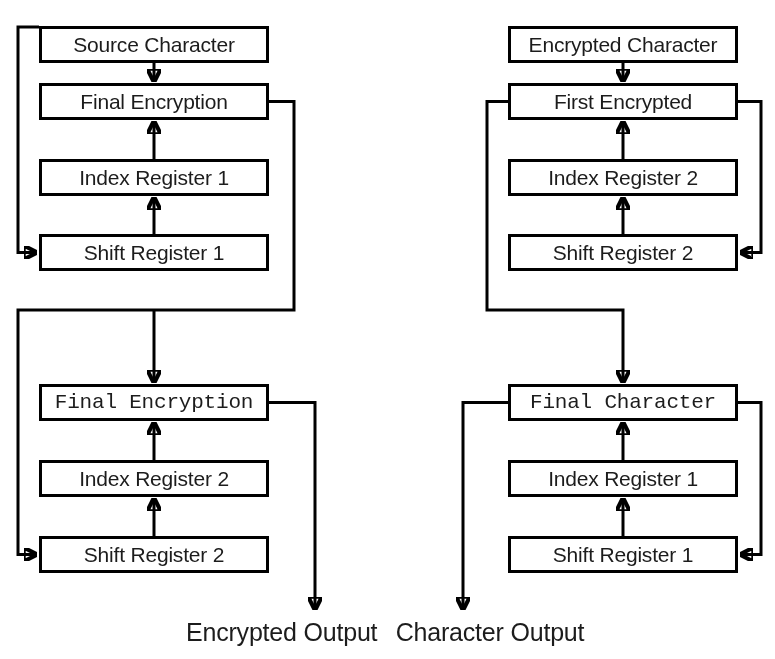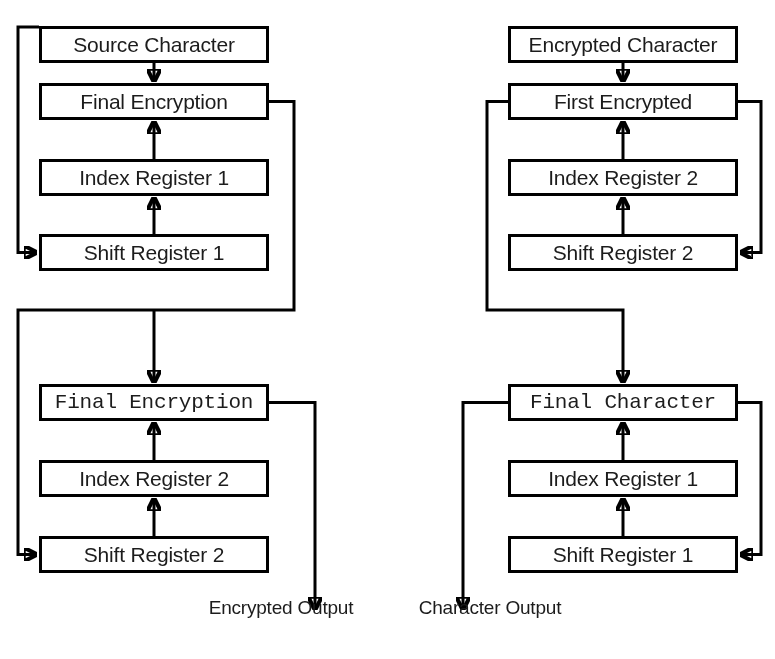--- a/index.html
+++ b/index.html
@@ -46,24 +46,24 @@
   .col-right { left: 508px; width: 230px; text-align: right; }
   .r1 { top: 14px; margin-top: 12px; }
   .r2 { top: 83px; }
   .r3 { top: 159px; }
   .r4 { top: 234px; }
   .r5 { top: 384px; font-family: Liberation Mono, monospace; }
   .r6 { top: 460px; }
   .r7 { top: 536px; }
   .out-label {
     position: absolute;
-    top: 597px;
+    top: 618px;
     width: 190px;
     text-align: center;
-    font-size: 19px;
+    font-size: 25px;
     letter-spacing: -0.2px;
     color: #1c1c1c;
     white-space: nowrap;
   }
   .out-enc { left: 186px; }
   .out-dec { left: 395px; }
 </style>
 </head>
 <body>
 

